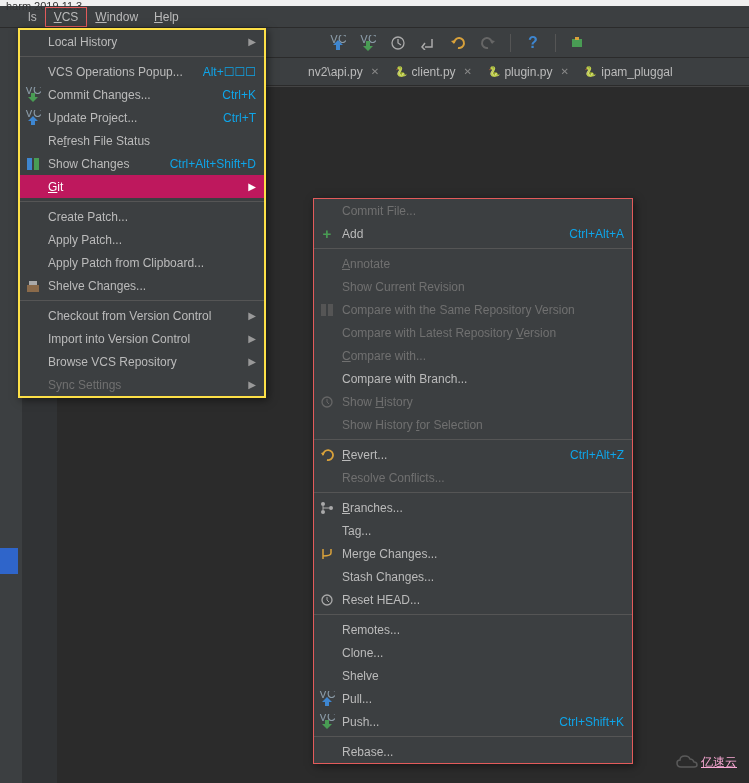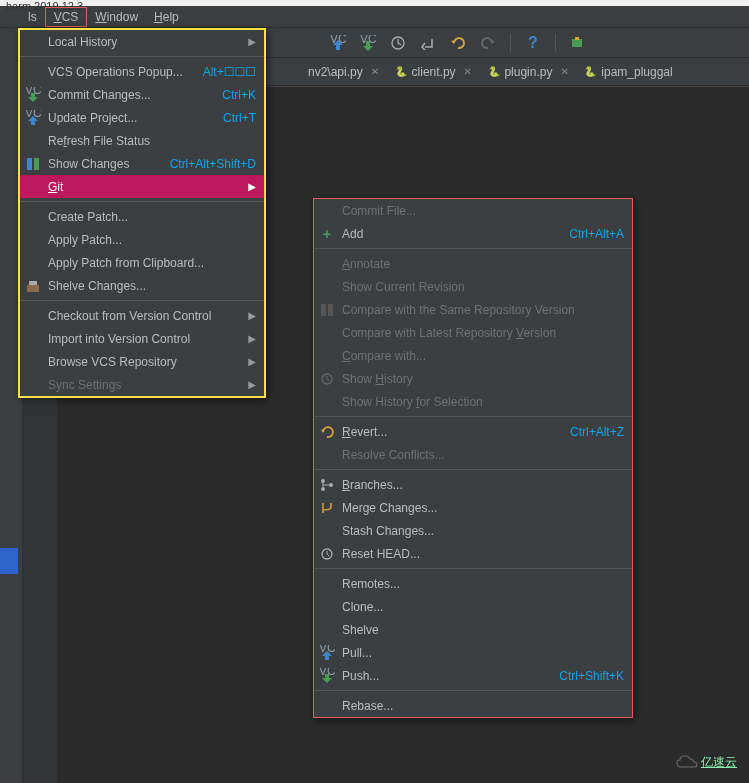--- a/index.html
+++ b/index.html
@@ -22,29 +22,29 @@
     .menu.vcs { left: 18px; top: 28px; width: 248px; border: 2px solid #fde047; }
     .menu.git { left: 313px; top: 198px; width: 320px; border: 1px solid #e35b5b; }
     .menu-item { display: flex; align-items: center; height: 23px; padding: 0 8px 0 28px; position: relative; color: #bbbbbb; }
     .menu-item.selected { background: #be185d; color: #fff; }
     .menu-item.disabled { color: #707070; }
     .menu-item .shortcut { margin-left: auto; color: #0ea5e9; }
     .menu-item .arrow { margin-left: auto; color: #999; font-size: 10px; }
     .menu-item.selected .arrow { color: #fff; }
     .menu-item .icon { position: absolute; left: 5px; width: 16px; height: 16px; display: flex; align-items: center; justify-content: center; font-size: 10px; }
     .menu-sep { height: 1px; background: #555; margin: 3px 0; }
-    .watermark { position: absolute; right: 12px; bottom: 12px; color: #86efac; display: flex; align-items: center; gap: 2px; font-size: 13px; text-decoration: underline; }
+    .watermark { position: absolute; right: 12px; bottom: 12px; color: #f9a8d4; display: flex; align-items: center; gap: 2px; font-size: 13px; text-decoration: underline; }
     .watermark svg { opacity: 0.5; }
     .blue-bar { position: absolute; left: 0; top: 520px; width: 18px; height: 26px; background: #2f65ca; }
     svg { display: block; }
   </style>
 </head>
 <body>
 
-<div class="title-area">harm 2019.12.3</div>
+<div class="title-area">harm 2019.11.3</div>
 
 <div class="menubar">
   <div class="menubar-item">ls</div>
   <div class="menubar-item selected"><span class="underline">V</span><span>CS</span></div>
   <div class="menubar-item"><span class="underline">W</span><span>indow</span></div>
   <div class="menubar-item"><span class="underline">H</span><span>elp</span></div>
 </div>
 
 <div class="toolbar">
   <div class="toolbar-icon">
@@ -231,20 +231,23 @@
         </svg>
       </span>
       <span>Compare with the Same Repository Version</span>
     </div>
   <div class="menu-item disabled">
       <span>Compare with Latest Repository <span class="underline">V</span>ersion</span>
     </div>
   <div class="menu-item disabled">
       <span><span class="underline">C</span>ompare with...</span>
     </div>
+  <div class="menu-item">
+      <span>Compare with Branch...</span>
+    </div>
   <div class="menu-item disabled">
       <span class="icon">
         <svg width="14" height="14">
           <circle cx="7" cy="7" r="5" fill="none" stroke="#666" stroke-width="1.3"></circle>
           <path d="M7 4 L7 7 L9 9" stroke="#666" fill="none"></path>
         </svg>
       </span>
       <span>Show <span class="underline">H</span>istory</span>
     </div>
   <div class="menu-item disabled">
@@ -268,20 +271,23 @@
   <div class="menu-item">
       <span class="icon">
         <svg width="14" height="14">
           <circle cx="3" cy="3" r="2" fill="#aaa"></circle>
           <circle cx="3" cy="11" r="2" fill="#aaa"></circle>
           <circle cx="11" cy="7" r="2" fill="#aaa"></circle>
           <path d="M3 5 L3 9 M3 7 L9 7" stroke="#aaa"></path>
         </svg>
       </span>
       <span><span class="underline">B</span>ranches...</span>
+    </div>
+  <div class="menu-item">
+      <span>Tag...</span>
     </div>
   <div class="menu-item">
       <span class="icon">
         <svg width="14" height="14">
           <path d="M3 2 L3 12 M11 2 L11 6 Q11 9 3 9" stroke="#d8a13b" fill="none" stroke-width="1.5"></path>
         </svg>
       </span>
       <span>Merge Changes...</span>
     </div>
   <div class="menu-item">

